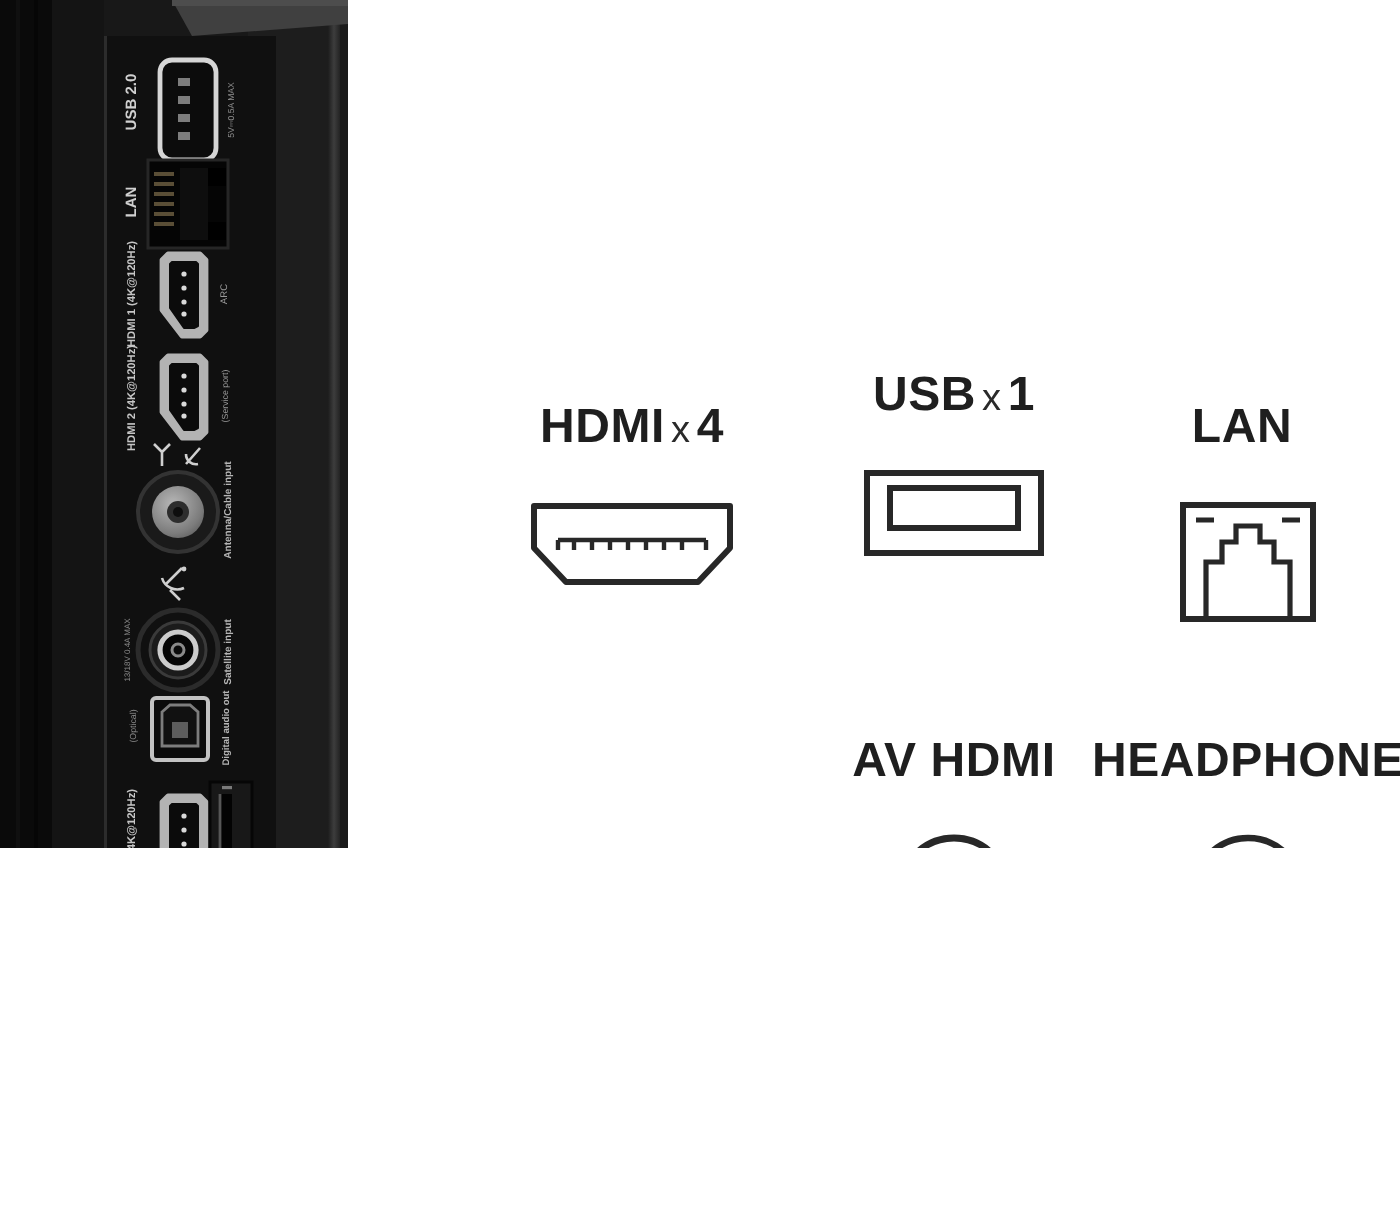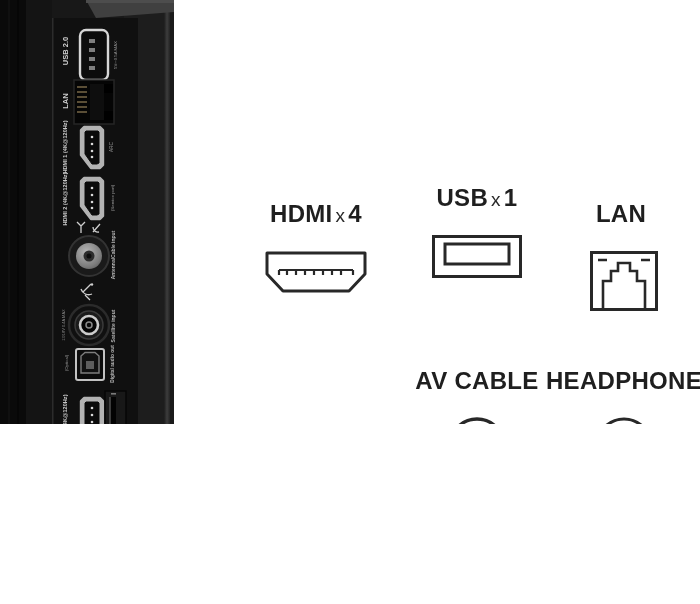--- a/index.html
+++ b/index.html
@@ -187,21 +187,21 @@
     <div class="legend-title"><span>LAN</span><span class="mult"></span><span></span></div>
     <svg class="legend-icon mt-lan" width="70" height="62" viewBox="0 0 70 62">
       <rect x="2.5" y="2.5" width="65" height="57" fill="none" stroke="#282828" stroke-width="3"></rect>
       <path d="M9,10 h9 M52,10 h9" stroke="#282828" stroke-width="2.6" fill="none"></path>
       <path d="M14,59 V31 H22 V21 H29 V13 H41 V21 H48 V31 H56 V59" fill="none" stroke="#282828" stroke-width="2.6" stroke-linejoin="miter"></path>
     </svg>
   </div>
 
 
   <div class="legend-item" style="left:389px;top:367px;">
-    <div class="legend-title">AV CABLE</div>
+    <div class="legend-title">AV HDMI</div>
     <svg class="legend-icon mt-row2" width="66" height="66" viewBox="0 0 66 66">
       <circle cx="33" cy="33" r="27" fill="none" stroke="#282828" stroke-width="3.4"></circle>
       <circle cx="33" cy="33" r="15.5" fill="none" stroke="#282828" stroke-width="3.4"></circle>
     </svg>
   </div>
 
   <div class="legend-item" style="left:536px;top:367px;">
     <div class="legend-title">HEADPHONE</div>
     <svg class="legend-icon mt-row2" width="66" height="66" viewBox="0 0 66 66">
       <circle cx="33" cy="33" r="27" fill="none" stroke="#282828" stroke-width="3.2"></circle>

